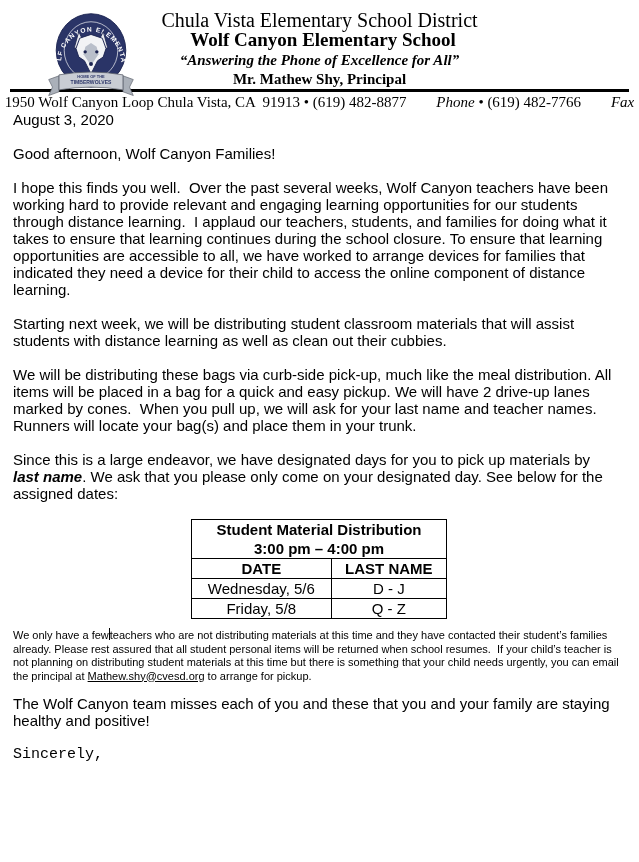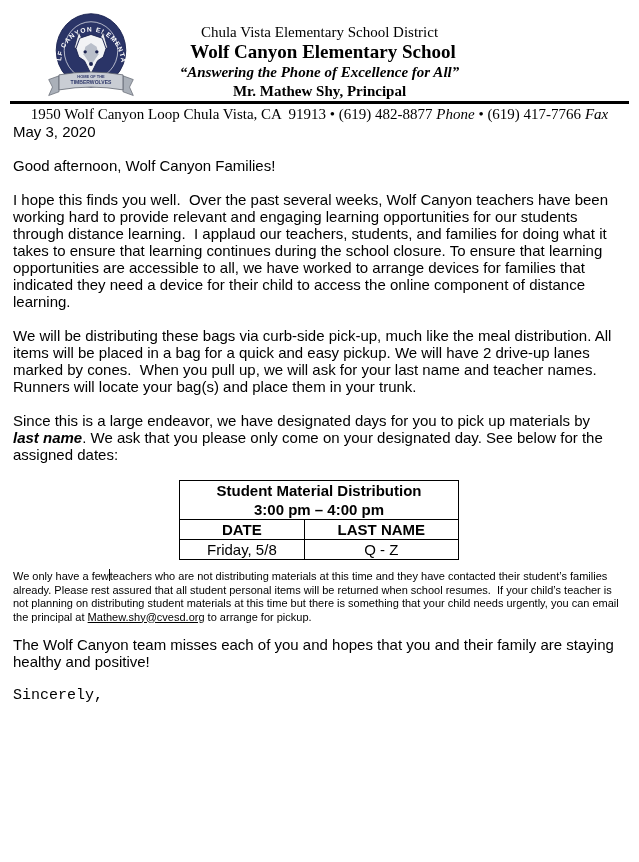--- a/index.html
+++ b/index.html
@@ -4,46 +4,46 @@
 <style>
   html,body { margin:0; padding:0; background:#ffffff; }
   .page {
     position:relative; width:639px; height:862px; overflow:hidden;
     background:#fff; color:#000;
   }
   
   .hdr { position:relative; padding-top:12px; }
   .logo { position:absolute; left:44px; top:9px; width:94px; height:96px; }
   .hdr-text { text-align:center; font-family:"Liberation Serif", serif; }
-  .district  { font-size:15px; line-height:17px;margin-top:12px; }
+  .district  { font-size:20px; line-height:17px; }
   .school    { font-size:19px; line-height:22px; font-weight:bold;padding-left:7px; }
   .motto     { font-size:15px; line-height:19px; font-weight:bold; font-style:italic; }
   .principal { font-size:15px; line-height:18px; font-weight:bold; }
   .rule { border-top:3px solid #000; margin:1px 10px 0 10px; }
   .address {
     text-align:center; font-family:"Liberation Serif", serif;
     font-size:15px; line-height:18px; margin-top:1px; white-space:pre-wrap;
   }
-  .address .it { font-style:italic; }
+  .address .it { font-style:italic;margin-left:26px; }
   
   .body {
     padding:0 14px 0 13px;
     font-family:"Liberation Sans","DejaVu Sans",sans-serif;
     font-size:15px; line-height:17px;
   }
   .body p { margin:0 8px 17px 0; white-space:pre-wrap; }
   .p-date { margin-top:19px; }
   .p-schedule { margin-bottom:13px; }
   .emph { font-weight:bold; font-style:italic; }
   .caret { display:inline-block; width:1px; height:12px; background:#000; vertical-align:-1px; }
   .mail { color:#000; text-decoration:underline; cursor:pointer; }
   
   table.dist {
     border-collapse:collapse; margin:0 auto 9px auto;
-    width:280px; text-align:center;
+    width:256px; text-align:center;
     font-family:"Liberation Sans","DejaVu Sans",sans-serif;
   }
   table.dist td { border:1.5px solid #000; padding:0 2px; font-size:15px; line-height:19px; }
   table.dist .ttl { font-weight:bold; }
   table.dist .colhead { font-weight:bold; }
   
   .fine { font-size:11px; line-height:13.5px; margin:0 0 12px 0 !important; }
   .p-signoff { margin-bottom:21px;font-family:Liberation Mono, monospace; }
   .p-signature { margin-bottom:0; }
 </style>
@@ -87,47 +87,52 @@
     <div class="hdr-text">
       <div class="district">Chula Vista Elementary School District</div>
       <div class="school">Wolf Canyon Elementary School</div>
       <div class="motto">“Answering the Phone of Excellence for All”</div>
       <div class="principal">Mr. Mathew Shy, Principal</div>
     </div>
   </div>
 
   <div class="rule"></div>
 
-  <div class="address"><span>1950 Wolf Canyon Loop Chula Vista, CA  91913 • (619) 482-8877 </span><span class="it">Phone</span><span> • (619) 417-7766 </span><span class="it">Fax</span></div>
+  <div class="address"><span>1950 Wolf Canyon Loop Chula Vista, CA  91913 • (619) 482-8877 </span><span class="it">Phone</span><span> • (619) 482-7766 </span><span class="it">Fax</span></div>
 
   <div class="body">
-    <p class="p-date">May 3, 2020</p>
+    <p class="p-date">August 3, 2020</p>
     <p>Good afternoon, Wolf Canyon Families!</p>
     <p>I hope this finds you well.  Over the past several weeks, Wolf Canyon teachers have been working hard to provide relevant and engaging learning opportunities for our students through distance learning.  I applaud our teachers, students, and families for doing what it takes to ensure that learning continues during the school closure. To ensure that learning opportunities are accessible to all, we have worked to arrange devices for families that indicated they need a device for their child to access the online component of distance learning.</p>
+    <p>Starting next week, we will be distributing student classroom materials that will assist students with distance learning as well as clean out their cubbies.</p>
     <p>We will be distributing these bags via curb-side pick-up, much like the meal distribution. All items will be placed in a bag for a quick and easy pickup. We will have 2 drive-up lanes marked by cones.  When you pull up, we will ask for your last name and teacher names. Runners will locate your bag(s) and place them in your trunk.</p>
     <p class="p-schedule"><span>Since this is a large endeavor, we have designated days for you to pick up materials by </span><span class="emph">last name</span><span>. We ask that you please only come on your designated day. See below for the assigned dates:</span></p>
 
     <table class="dist">
       <tbody>
         <tr>
           <td colspan="2" class="ttl">
             <div>Student Material Distribution</div>
             <div>3:00 pm – 4:00 pm</div>
           </td>
         </tr>
         <tr>
           <td class="colhead">DATE</td>
           <td class="colhead">LAST NAME</td>
         </tr>
         <tr>
+          <td>Wednesday, 5/6</td>
+          <td>D - J</td>
+        </tr>
+        <tr>
           <td>Friday, 5/8</td>
           <td>Q - Z</td>
         </tr>
       </tbody>
     </table>
 
     <p class="fine"><span>We only have a few</span><span class="caret"></span><span>teachers who are not distributing materials at this time and they have contacted their student’s families already. Please rest assured that all student personal items will be returned when school resumes.  If your child’s teacher is not planning on distributing student materials at this time but there is something that your child needs urgently, you can email the principal at </span><a class="mail">Mathew.shy@cvesd.org</a><span> to arrange for pickup.</span></p>
 
-    <p>The Wolf Canyon team misses each of you and hopes that you and their family are staying healthy and positive!</p>
+    <p>The Wolf Canyon team misses each of you and these that you and your family are staying healthy and positive!</p>
     <p class="p-signoff">Sincerely,</p>
   </div>
 
 </div>
 
 </body></html>

